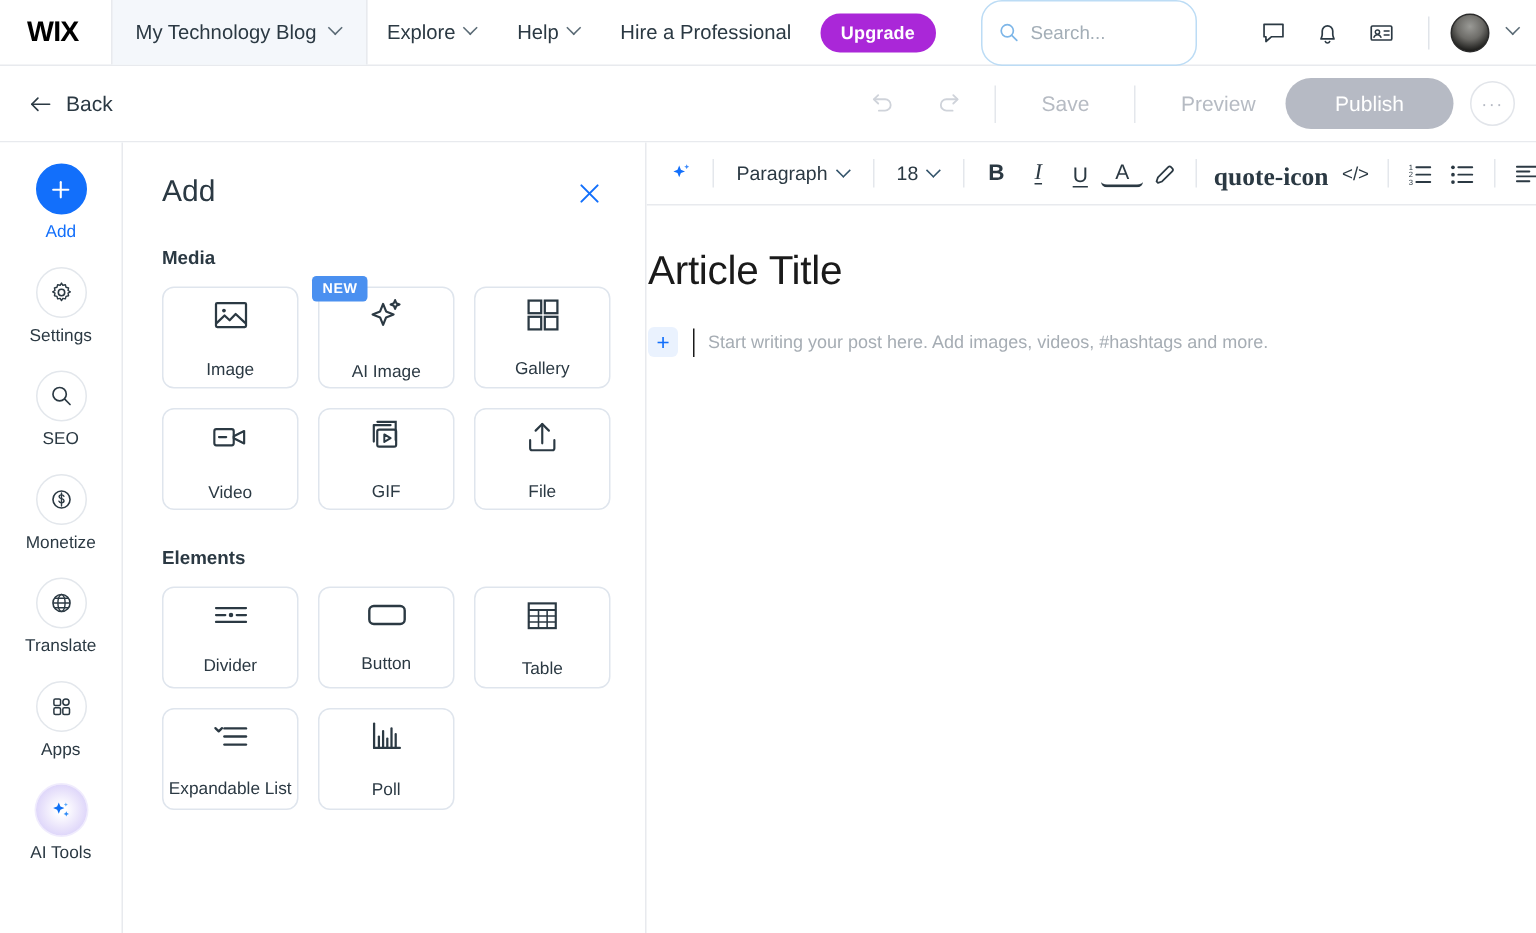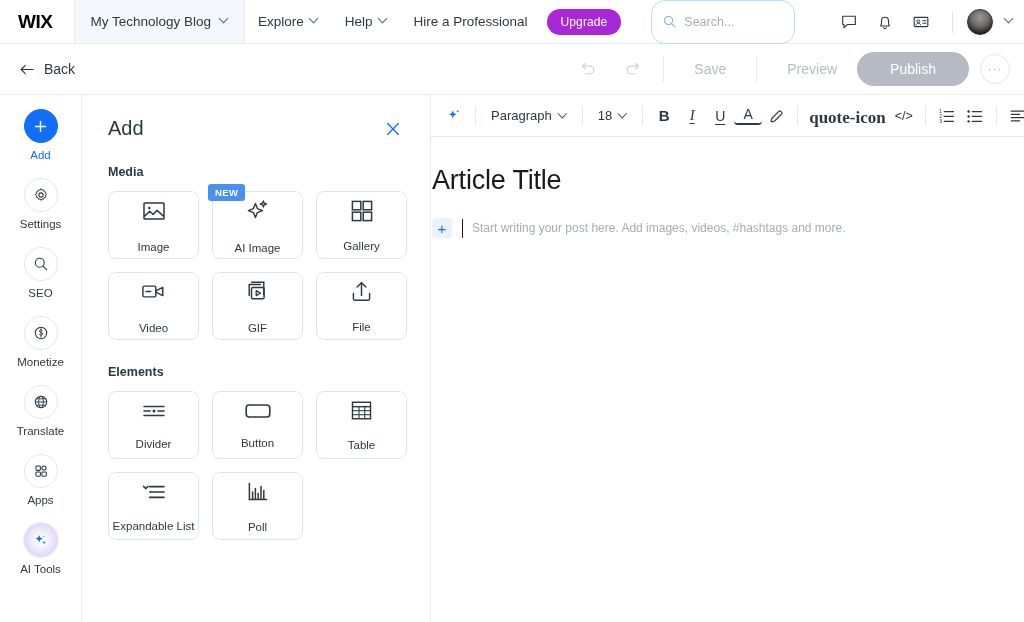--- a/index.html
+++ b/index.html
@@ -43,21 +43,21 @@
   }
   .chev::before {
     content: ""; position: absolute; left: 0; top: 0;
     width: 6px; height: 6px;
     border-right: 1.4px solid #5a6a75;
     border-bottom: 1.4px solid #5a6a75;
     transform: rotate(45deg);
   }
   .upgrade-btn {
     background: #aa27d8; color: #fff;
-    font-size: 12px; font-weight: normal;
+    font-size: 12px; font-weight: bold;
     padding: 6px 14px; border-radius: 14px;
     border: none; cursor: pointer; margin-left: 6px;
     letter-spacing: 0.1px;
   }
   .search-wrap {
     margin-left: 30px;
     display: flex; align-items: center; gap: 8px;
     width: 144px; height: 44px;
     border: 1px solid #bcdcf5;
     border-radius: 14px;

